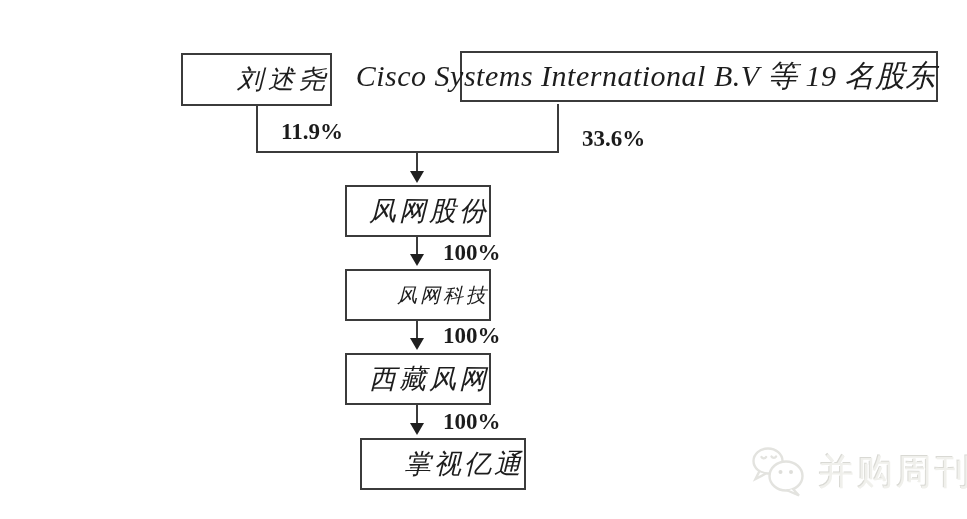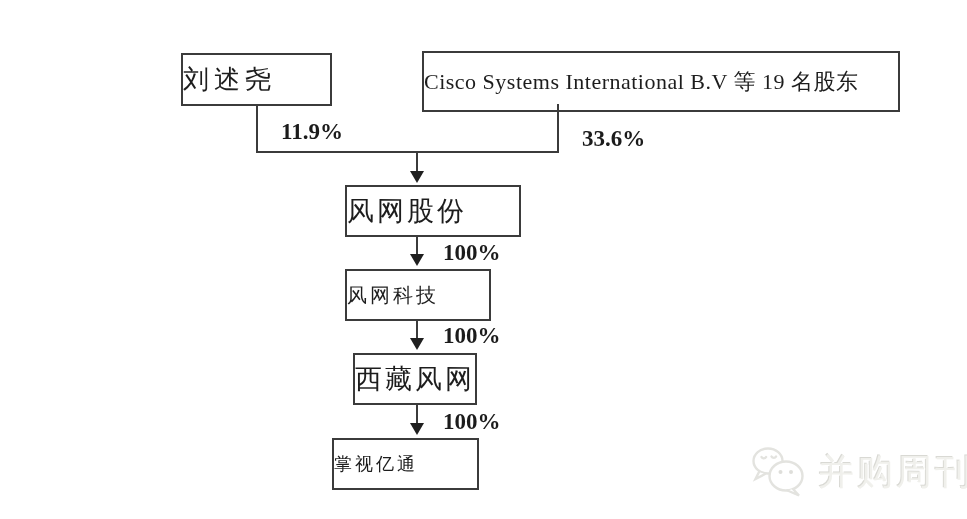--- a/index.html
+++ b/index.html
@@ -15,30 +15,31 @@
     background: #ffffff;
     overflow: hidden;
   }
   .node {
     position: absolute;
     box-sizing: border-box;
     border: 2px solid #3b3b3b;
     background: #ffffff;
     display: flex;
     align-items: center;
-    justify-content: flex-start;
+    justify-content: flex-end;
     color: #1d1d1d;
+    font-style: italic;
   }
   .node .node-label { white-space: nowrap; }
   #node-liu            { left: 181px; top: 53px;  width: 151px; height: 53px; font-size: 26px; letter-spacing: 5px; }
-  #node-cisco          { left: 422px; top: 51px;  width: 478px; height: 61px; font-size: 22px; letter-spacing: 0.5px; }
-  #node-fengwang-shares{ left: 345px; top: 185px; width: 176px; height: 52px; font-size: 27px; letter-spacing: 3px; }
+  #node-cisco          { left: 460px; top: 51px;  width: 478px; height: 51px; font-size: 30px; letter-spacing: 0.5px; }
+  #node-fengwang-shares{ left: 345px; top: 185px; width: 146px; height: 52px; font-size: 27px; letter-spacing: 3px; }
   #node-fengwang-tech  { left: 345px; top: 269px; width: 146px; height: 52px; font-size: 20px; letter-spacing: 3px; }
-  #node-xizang         { left: 345px; top: 353px; width: 124px; height: 52px; font-size: 27px; letter-spacing: 3px; margin-left: 8px; }
-  #node-zhangshi       { left: 332px; top: 438px; width: 147px; height: 52px; font-size: 18px; letter-spacing: 3px; }
+  #node-xizang         { left: 345px; top: 353px; width: 146px; height: 52px; font-size: 27px; letter-spacing: 3px; }
+  #node-zhangshi       { left: 360px; top: 438px; width: 166px; height: 52px; font-size: 27px; letter-spacing: 3px; }
 
   .line { position: absolute; background: #3b3b3b; }
   #vline-liu   { left: 256px; top: 105px; width: 2px;  height: 48px; }
   #vline-cisco { left: 557px; top: 104px; width: 2px;  height: 49px; }
   #hline-merge { left: 256px; top: 151px; width: 303px; height: 2px; }
   #shaft-center{ left: 416px; top: 153px; width: 2px;  height: 20px; }
   #shaft-1     { left: 416px; top: 237px; width: 2px;  height: 19px; }
   #shaft-2     { left: 416px; top: 321px; width: 2px;  height: 19px; }
   #shaft-3     { left: 416px; top: 405px; width: 2px;  height: 20px; }
 

